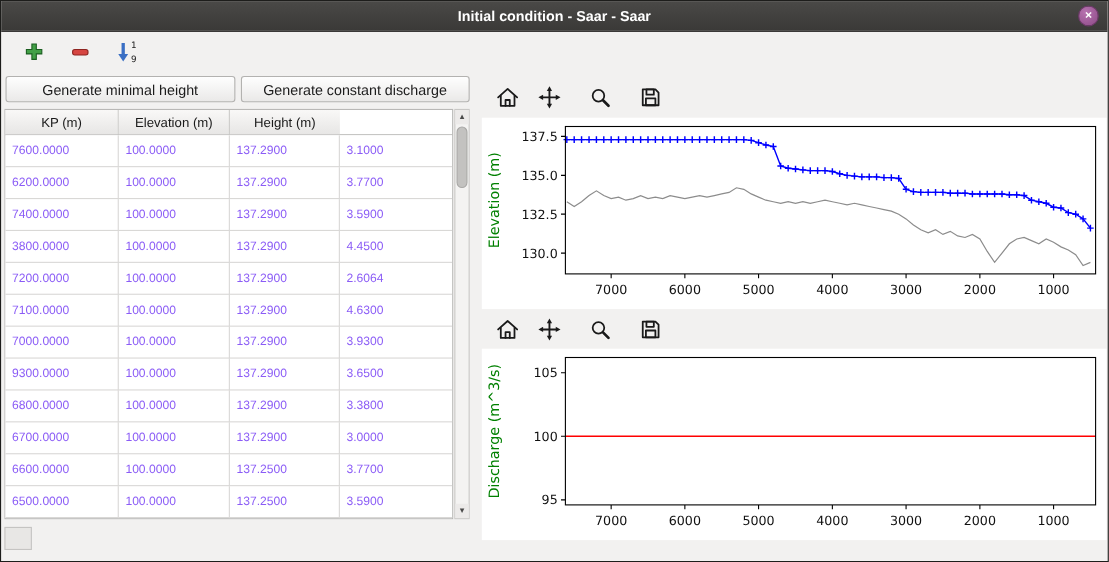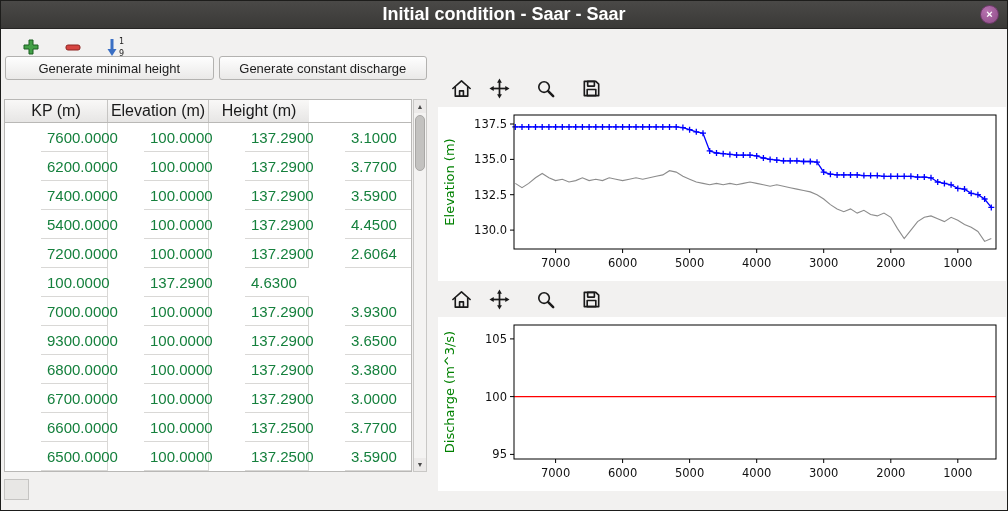--- a/index.html
+++ b/index.html
@@ -3,46 +3,46 @@
 <meta charset="utf-8">
 <style>
   * { margin:0; padding:0; box-sizing:border-box; }
   body { background:#555; font-family:"Liberation Sans","DejaVu Sans",sans-serif; }
   .window { position:relative; width:1008px; height:511px; background:#f2f1f0;
             border:1px solid #1d1d1b; overflow:hidden; }
   
   .titlebar { position:absolute; top:0; left:0; right:0; height:28px;
               background:linear-gradient(#4a4947,#3a3937); border-bottom:1px solid #262524;
               display:flex; align-items:center; justify-content:center; }
-  .title { color:#ffffff; font-size:18px; font-weight:bold;text-align:right; }
+  .title { color:#ffffff; font-size:13px; font-weight:bold;text-align:right; }
   .closebtn { position:absolute; right:8px; top:4px; width:19px; height:19px; border-radius:50%;
               background:radial-gradient(circle at 35% 30%, #b873b0, #8c4a86);
               border:1px solid #6d3a69; color:#fff; font-size:11px; font-weight:bold;
               line-height:17px; text-align:center; cursor:default; }
   
   .toolbar { position:absolute; top:29px; left:0; right:0; height:33px;
              display:flex; align-items:center; gap:14px; padding-left:16px; }
   .tbtn { width:28px; height:26px; background:transparent; border:0; display:flex;
           align-items:center; justify-content:center; }
   
-  .btnrow { position:absolute; top:55px; left:4px; width:422px; display:flex; gap:5px; }
+  .btnrow { position:absolute; top:68px; left:4px; width:422px; display:flex; gap:5px; }
   .genbtn { flex:1; height:24px; background:linear-gradient(#fefefe,#eae9e8);
             border:1px solid #b3b2b0; border-radius:3px; font-size:13px; color:#1c1c1c;
             font-family:inherit; }
   .tablewrap { position:absolute; top:98px; left:3px; width:408px; background:#fff;
                border:1px solid #b9b8b6; }
   .thead { display:grid; grid-template-columns:103px 101px 100px 102px; height:23px;
            border-bottom:1px solid #b9b8b6; }
-  .thcell { display:flex; align-items:center; justify-content:center; font-size:16px;
+  .thcell { display:flex; align-items:center; justify-content:center; font-size:12px;
             color:#1a1a1a; background:linear-gradient(#f9f8f7,#e7e6e5);
             border-right:1px solid #c6c5c3; }
   .thcell:last-child { border-right:none; }
   .trow { display:grid; grid-template-columns:103px 101px 100px 102px; height:29px; background:#fff; }
   .tcell { border-right:1px solid #d9d8d6; border-bottom:1px solid #d9d8d6;
-           display:flex; align-items:center; padding-left:6px; font-size:15px; color:#15803d;margin-left:36px; }
+           display:flex; align-items:center; padding-left:6px; font-size:11px; color:#8b5cf6; }
   .tcell:last-child { border-right:none; }
   
   .vscroll { position:absolute; top:98px; left:412px; width:14px; height:373px;
              background:#f4f3f2; border:1px solid #c9c8c6; }
   .sarrow { position:absolute; left:0; width:12px; height:13px; display:flex; align-items:center;
             justify-content:center; font-size:7px; color:#4a4a4a; background:#eceae9; }
   .sarrow.up { top:0; }
   .sarrow.down { bottom:0; }
   .sthumb { position:absolute; top:15px; left:1px; width:10px; height:56px; background:#c3c2c0;
             border:1px solid #a9a8a6; border-radius:5px; }
@@ -116,32 +116,33 @@
           <div class="tcell">137.2900</div>
           <div class="tcell">3.7700</div>
         </div>
         <div class="trow">
           <div class="tcell">7400.0000</div>
           <div class="tcell">100.0000</div>
           <div class="tcell">137.2900</div>
           <div class="tcell">3.5900</div>
         </div>
         <div class="trow">
-          <div class="tcell">5400.0000</div>
+          <div class="tcell">3800.0000</div>
           <div class="tcell">100.0000</div>
           <div class="tcell">137.2900</div>
           <div class="tcell">4.4500</div>
         </div>
         <div class="trow">
           <div class="tcell">7200.0000</div>
           <div class="tcell">100.0000</div>
           <div class="tcell">137.2900</div>
           <div class="tcell">2.6064</div>
         </div>
         <div class="trow">
+          <div class="tcell">7100.0000</div>
           <div class="tcell">100.0000</div>
           <div class="tcell">137.2900</div>
           <div class="tcell">4.6300</div>
         </div>
         <div class="trow">
           <div class="tcell">7000.0000</div>
           <div class="tcell">100.0000</div>
           <div class="tcell">137.2900</div>
           <div class="tcell">3.9300</div>
         </div>

